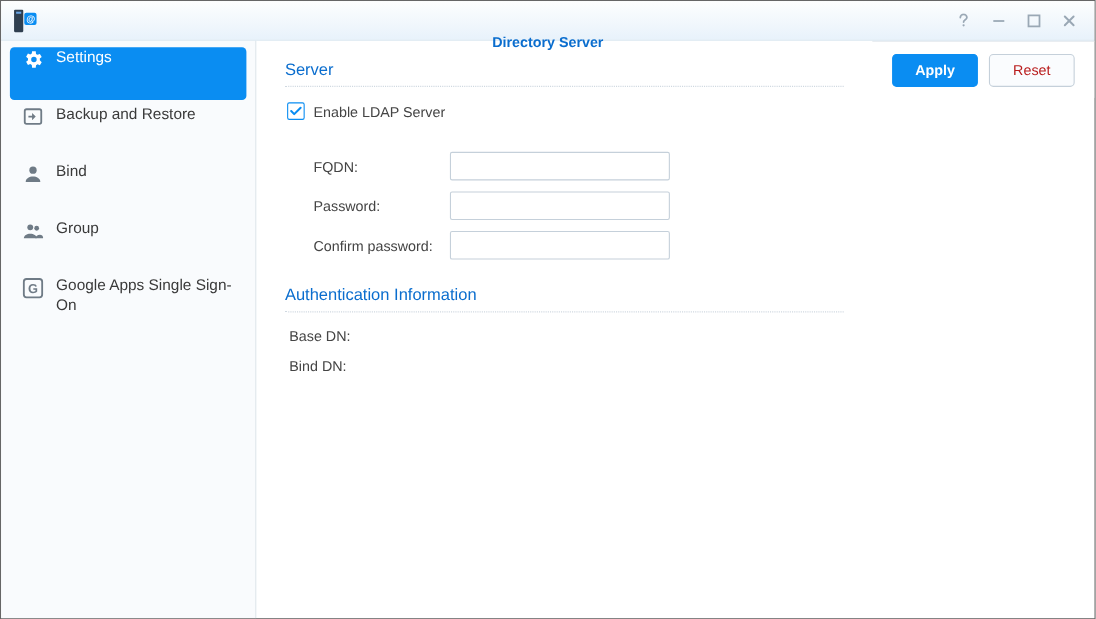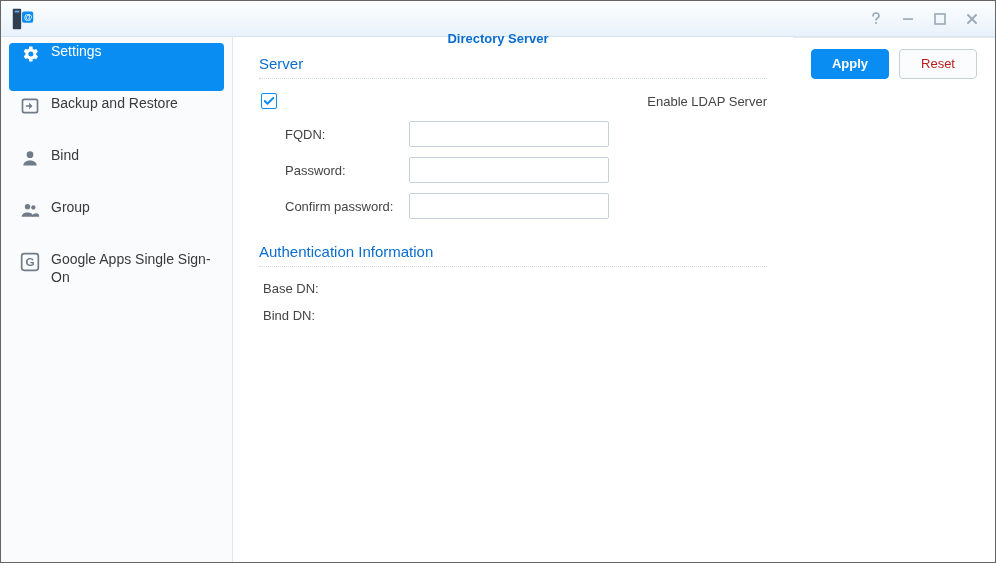--- a/index.html
+++ b/index.html
@@ -91,23 +91,22 @@
     }
     .section-divider {
       border: none;
       border-bottom: 1px dotted #cfd8e0;
       margin-bottom: 14px;
     }
     .check-row {
       display: flex;
       align-items: center;
       gap: 8px;
-      margin-bottom: 12px;
+      margin-bottom: 29px;
       padding-left: 2px;
-      justify-content: space-between;
     }
     .check {
       width: 16px; height: 16px; border:1px solid #b8c6d2; border-radius:2px;
       display:flex; align-items:center; justify-content:center;
       background:#fff; cursor:pointer; flex-shrink:0;
     }
     .check.checked { border-color:#0a8df2; }
     .check.checked svg { display:block; }
     .check svg { display:none; }
 

